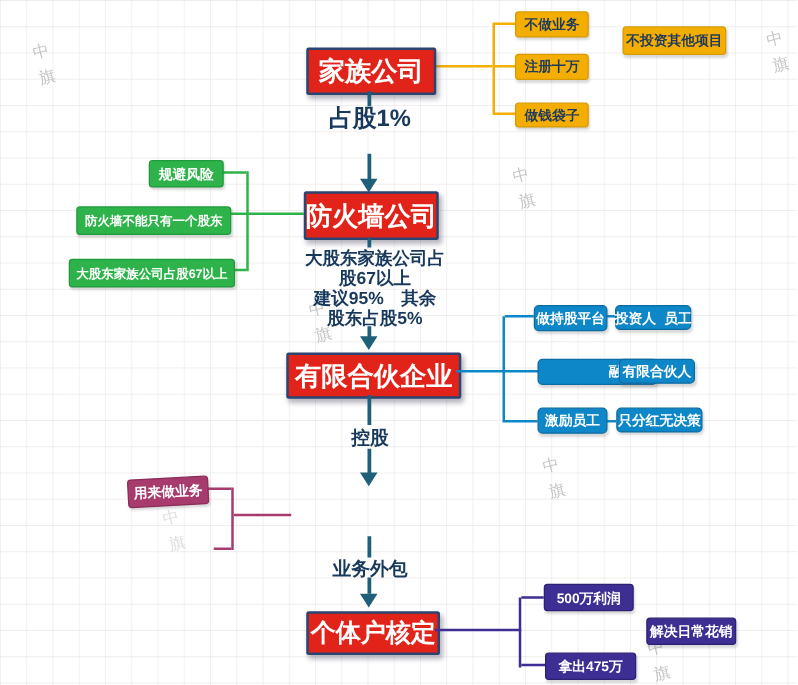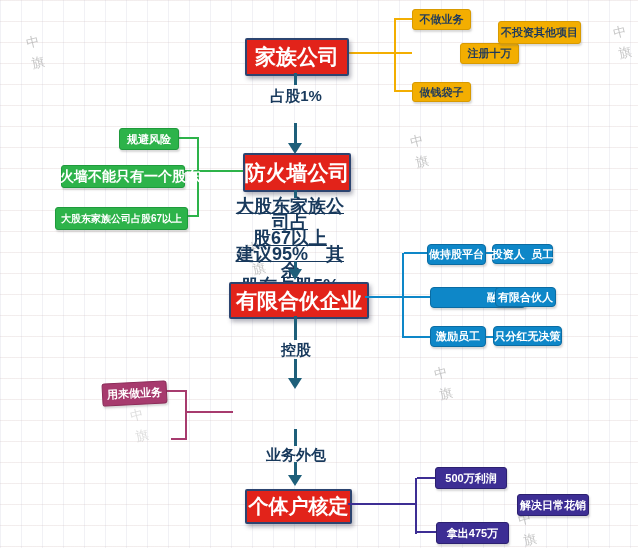--- a/index.html
+++ b/index.html
@@ -59,45 +59,45 @@
   <div class="wm" style="left:436px;top:363px;">中旗</div>
   <div class="wm" style="left:132px;top:405px;opacity:.35;">中旗</div>
   <div class="wm" style="left:520px;top:509px;">中旗</div>
 
   <div class="line ln-yellow" style="left:345px;top:52px;width:49px;height:2px;"></div>
   <div class="line ln-yellow" style="left:394px;top:18px;width:2px;height:74px;"></div>
   <div class="line ln-yellow" style="left:396px;top:18px;width:16px;height:2px;"></div>
   <div class="line ln-yellow" style="left:396px;top:52px;width:16px;height:2px;"></div>
   <div class="line ln-yellow" style="left:396px;top:90px;width:16px;height:2px;"></div>
   <div class="box yellow" style="left:412px;top:9px;width:57px;height:19px;">不做业务</div>
-  <div class="box yellow" style="left:412px;top:43px;width:57px;height:19px;margin-left:48px;">注册十万</div>
+  <div class="box yellow" style="left:412px;top:43px;width:57px;height:19px;">注册十万</div>
   <div class="box yellow" style="left:412px;top:82px;width:57px;height:18px;">做钱袋子</div>
   <div class="box yellow" style="left:498px;top:21px;width:81px;height:21px;">不投资其他项目</div>
 
   <div class="node" style="left:245px;top:38px;width:100px;height:34px;font-size:21px;">家族公司</div>
 
   <div class="line ln-arrow" style="left:294px;top:73px;width:3px;height:12px;"></div>
-  <div class="lbl" style="left:246px;top:87px;width:100px;font-size:15px;line-height:17px;">
+  <div class="lbl" style="left:246px;top:87px;width:100px;font-size:19px;line-height:17px;">
     <div>占股1%</div>
   </div>
   <div class="line ln-arrow" style="left:294px;top:123px;width:3px;height:21px;"></div>
   <div class="head" style="left:288px;top:143px;"></div>
 
   <div class="line ln-green" style="left:197px;top:137px;width:2px;height:80px;"></div>
   <div class="line ln-green" style="left:177px;top:137px;width:20px;height:2px;"></div>
   <div class="line ln-green" style="left:183px;top:170px;width:60px;height:2px;"></div>
   <div class="line ln-green" style="left:186px;top:215px;width:11px;height:2px;"></div>
   <div class="box green" style="left:119px;top:128px;width:58px;height:20px;">规避风险</div>
-  <div class="box green" style="left:61px;top:165px;width:122px;height:21px;font-size:14px;">防火墙不能只有一个股东</div>
+  <div class="box green" style="left:61px;top:165px;width:122px;height:21px;font-size:10px;">防火墙不能只有一个股东</div>
   <div class="box green" style="left:55px;top:207px;width:131px;height:21px;font-size:10px;">大股东家族公司占股67以上</div>
 
   <div class="node" style="left:243px;top:153px;width:104px;height:35px;font-size:21px;">防火墙公司</div>
 
   <div class="line ln-arrow" style="left:294px;top:190px;width:3px;height:8px;"></div>
-  <div class="lbl" style="left:228px;top:198px;width:124px;font-size:18px;line-height:16px;text-decoration:underline;">
+  <div class="lbl" style="left:238px;top:198px;width:124px;font-size:14px;line-height:16px;">
     <div>大股东家族公司占</div>
     <div>股67以上</div>
     <div>建议95%　其余</div>
     <div>股东占股5%</div>
   </div>
   <div class="line ln-arrow" style="left:294px;top:261px;width:3px;height:9px;"></div>
   <div class="head" style="left:288px;top:269px;"></div>
 
   <div class="node" style="left:229px;top:282px;width:136px;height:33px;font-size:21px;">有限合伙企业</div>
 

